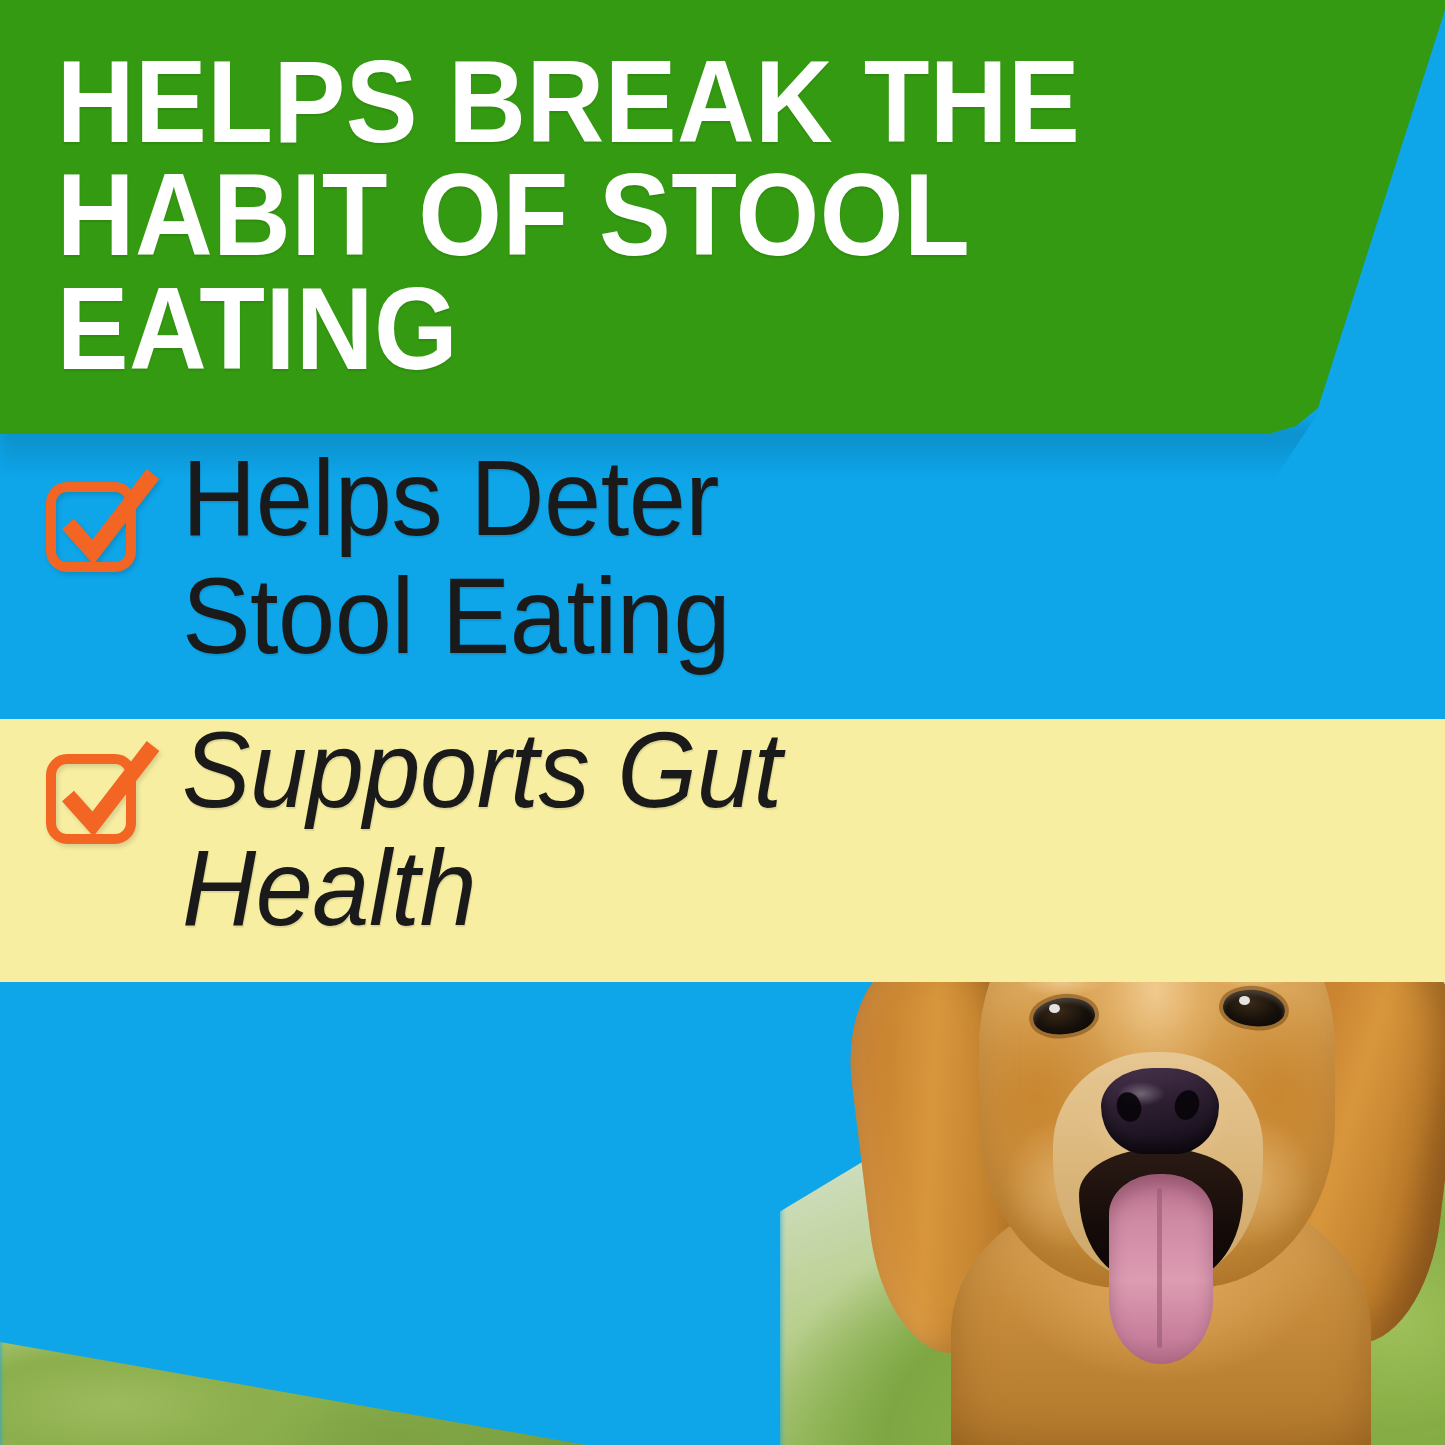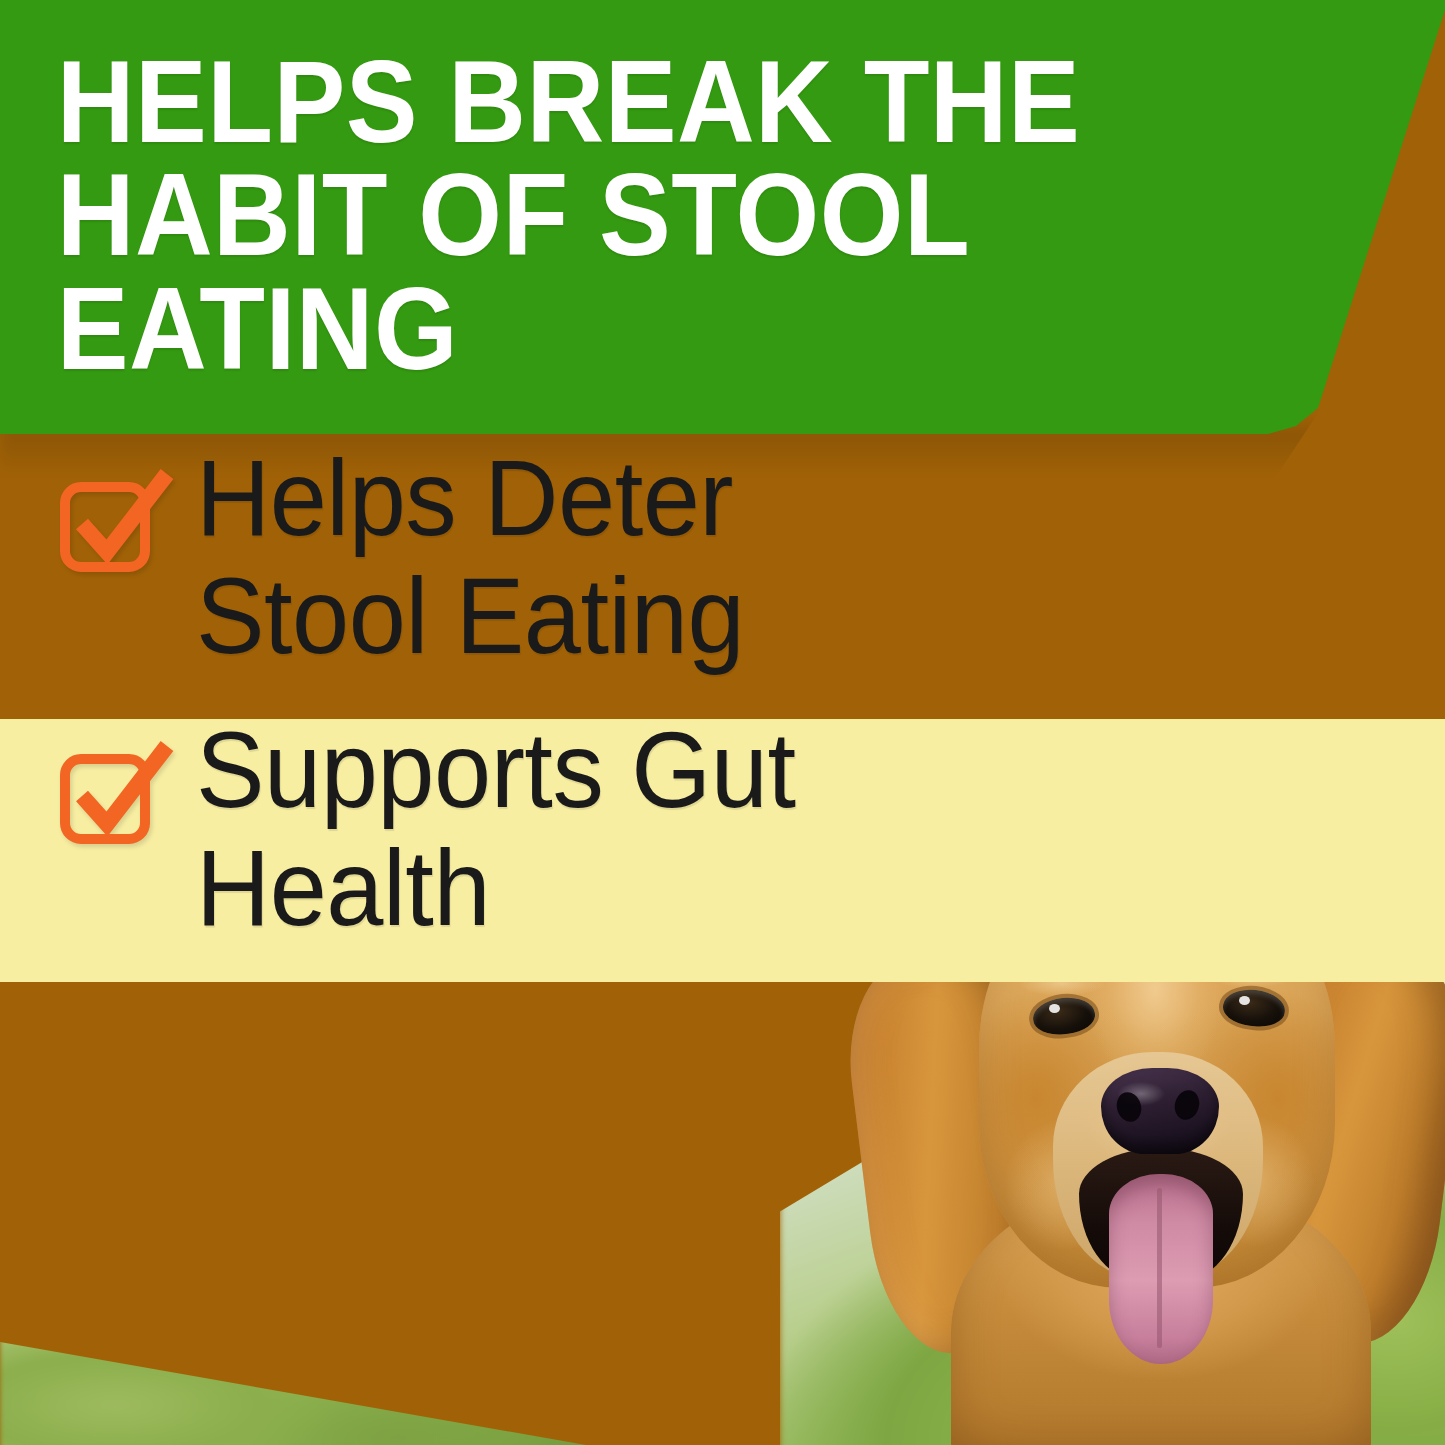--- a/index.html
+++ b/index.html
@@ -3,21 +3,21 @@
 <meta charset="utf-8">
 <style>
   * { margin:0; padding:0; box-sizing:border-box; }
   html,body { width:1445px; height:1445px; background:#ffffff;
               font-family:"Liberation Sans", sans-serif; }
 
   #stage {
     position:relative;
     width:1445px; height:1445px;
     overflow:hidden;
-    background:#a16207;
+    background:#0ea5e9;
   }
 
   
   .photo-layer {
     position:absolute;
     inset:0;
     overflow:hidden;
     z-index:1;
   }
 
@@ -203,24 +203,24 @@
   .bullets {
     position:absolute;
     left:0; top:440px;
     width:1000px;
     z-index:6;
   }
   .bullet {
     position:relative;
     display:flex;
     align-items:flex-start;
-    padding-left:58px;
+    padding-left:44px;
   }
   .bullet-1 { height:272px; }
-  .bullet-2 { height:268px; }
+  .bullet-2 { height:268px;font-style:italic; }
   .bullet-3 { height:380px; }
 
   .check-icon {
     flex:0 0 auto;
     width:116px; height:112px;
     margin-top:28px;
     position:relative;
   }
   .check-icon svg { display:block; width:116px; height:112px;
                     filter: drop-shadow(2px 3px 2px rgba(0,0,0,.13)); }

